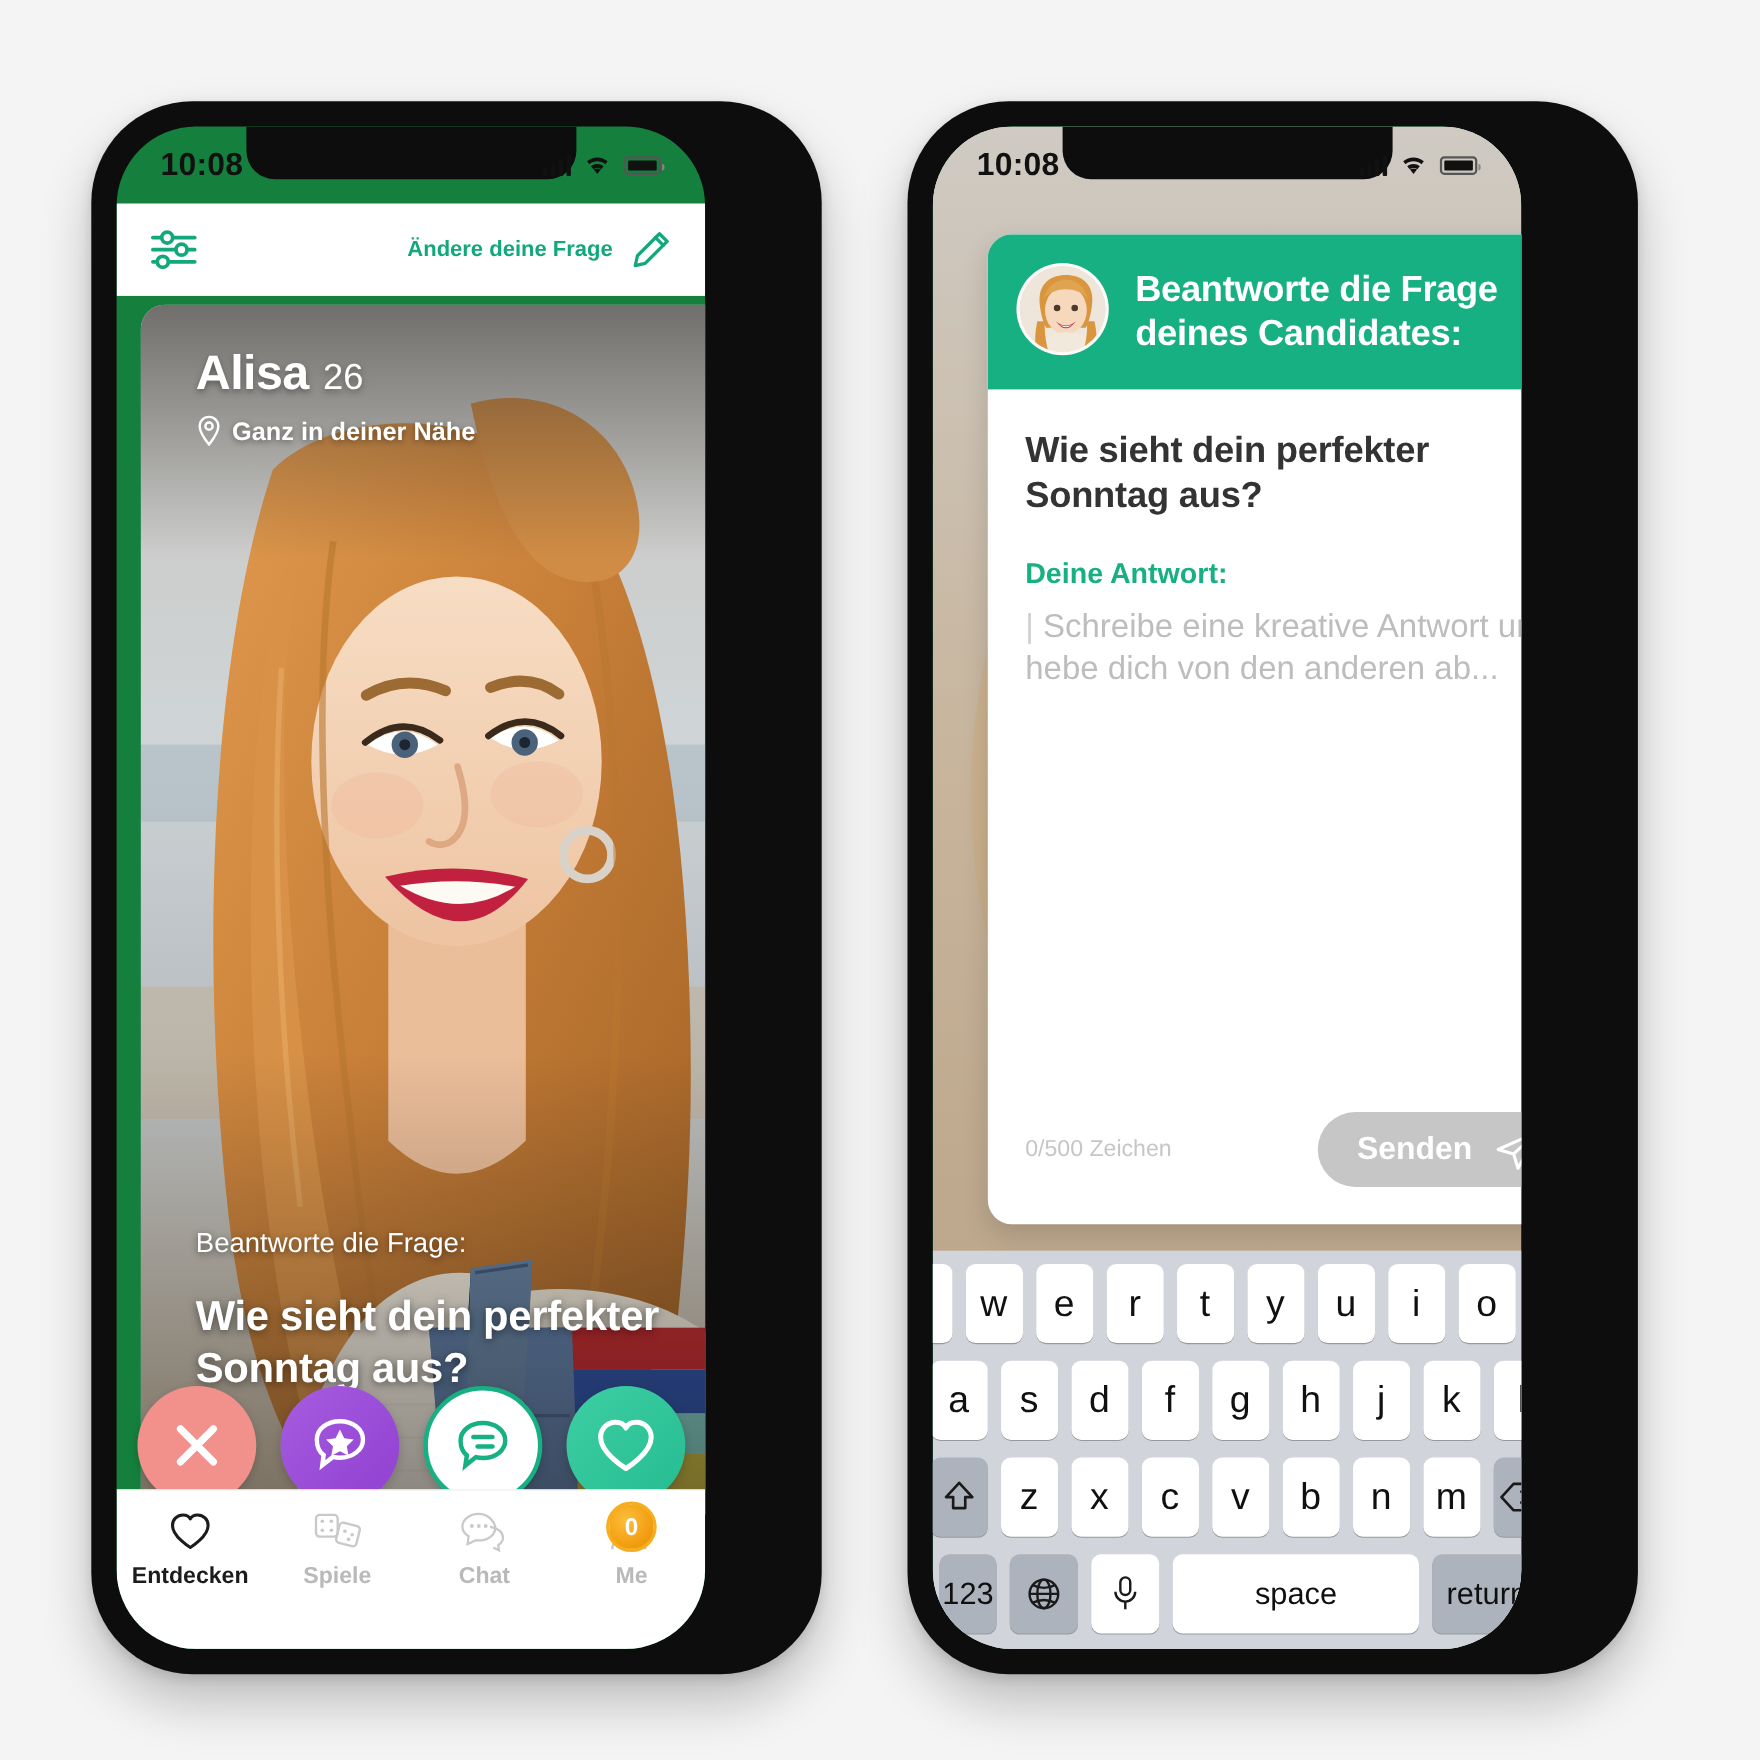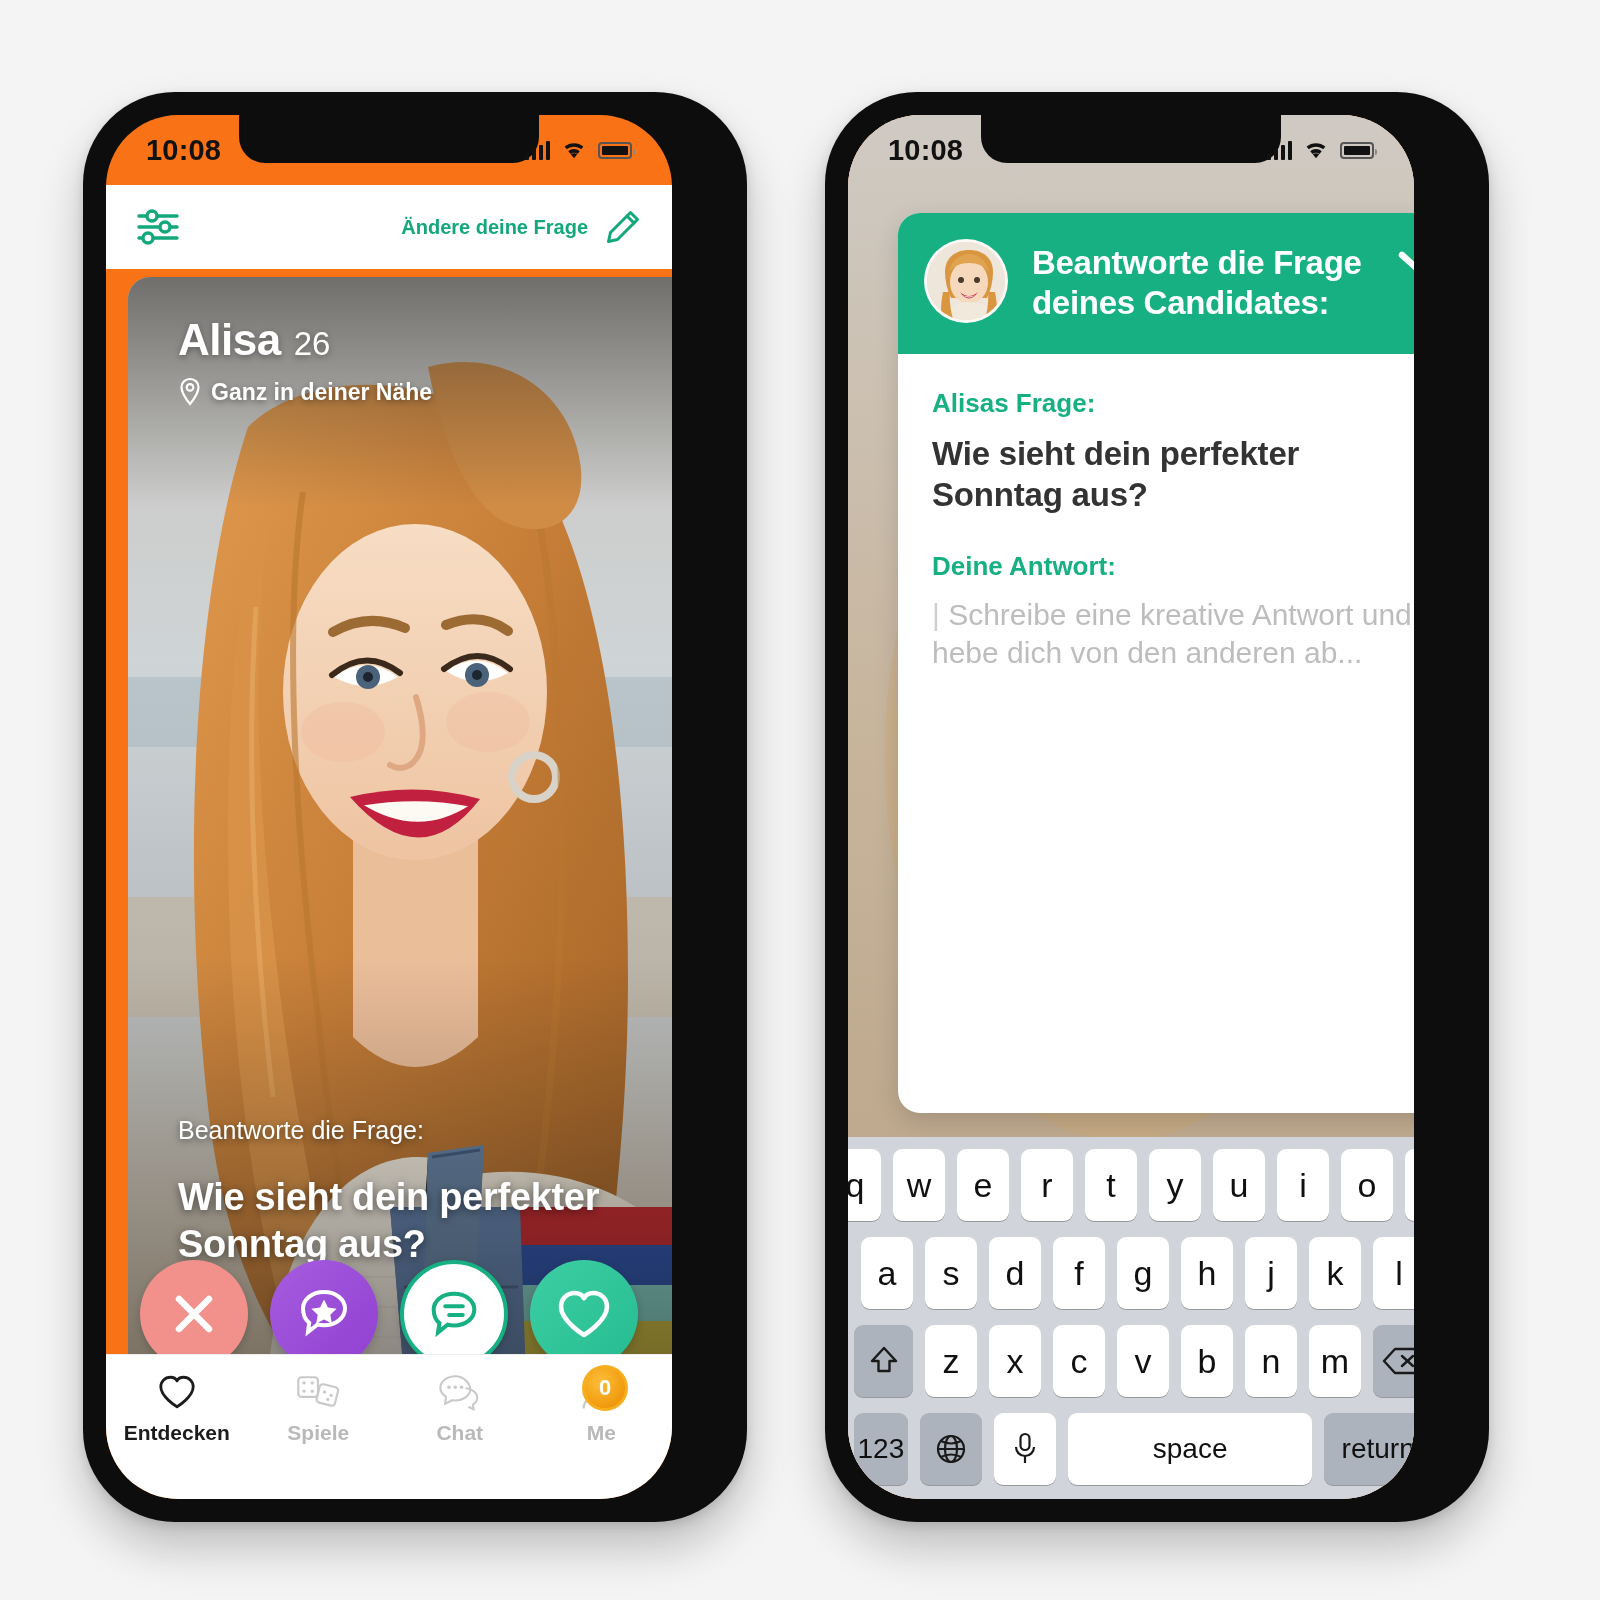--- a/index.html
+++ b/index.html
@@ -19,24 +19,23 @@
     background:#0d0d0d;
     border-radius:92px;
     box-shadow:0 26px 46px rgba(0,0,0,0.22), 0 4px 12px rgba(0,0,0,0.12);
   }
   .phone.left{left:83px;top:92px;}
   .phone.right{left:825px;top:92px;}
   .screen{
     position:absolute;
     left:23px;top:23px;
     width:535px;height:1384px;
-    background:#f97316;
+    background:#15803d;
     border-radius:72px;
     overflow:hidden;
-    padding-left:31px;
   }
   .notch{
     position:absolute;
     left:50%;transform:translateX(-50%);
     top:0;width:300px;height:48px;
     background:#0d0d0d;
     border-bottom-left-radius:26px;
     border-bottom-right-radius:26px;
     z-index:40;
   }
@@ -520,26 +519,35 @@
           </div>
           <div class="sheet-title">Beantworte die Frage deines Candidates:</div>
           <div class="chev">
             <svg width="50" height="32" viewBox="0 0 50 32">
               <path d="M6 8l19 17L44 8" fill="none" stroke="#fff" stroke-width="6.5" stroke-linecap="round" stroke-linejoin="round"></path>
             </svg>
           </div>
         </div>
 
         <div class="sheet-body">
-          <div class="q-label">Alisas Frage:</div>
           <div class="q-text">Wie sieht dein perfekter Sonntag aus?</div>
           <div class="a-label">Deine Antwort:</div>
           <div class="a-placeholder"><span class="caret">|</span> <span>Schreibe eine kreative Antwort und hebe dich von den anderen ab...</span></div>
         </div>
 
+        <div class="sheet-foot">
+          <div class="counter">0/500 Zeichen</div>
+          <div class="send">
+            <span class="t">Senden</span>
+            <svg width="44" height="40" viewBox="0 0 44 40">
+              <path d="M40 4L4 20l14 4 4 13z" fill="none" stroke="#fff" stroke-width="2.8" stroke-linejoin="round"></path>
+              <path d="M40 4L18 24" fill="none" stroke="#fff" stroke-width="2.8" stroke-linejoin="round"></path>
+            </svg>
+          </div>
+        </div>
       </div>
 
       <div class="keyboard">
         <div class="krow">
           <div class="key">q</div>
           <div class="key">w</div>
           <div class="key">e</div>
           <div class="key">r</div>
           <div class="key">t</div>
           <div class="key">y</div>

